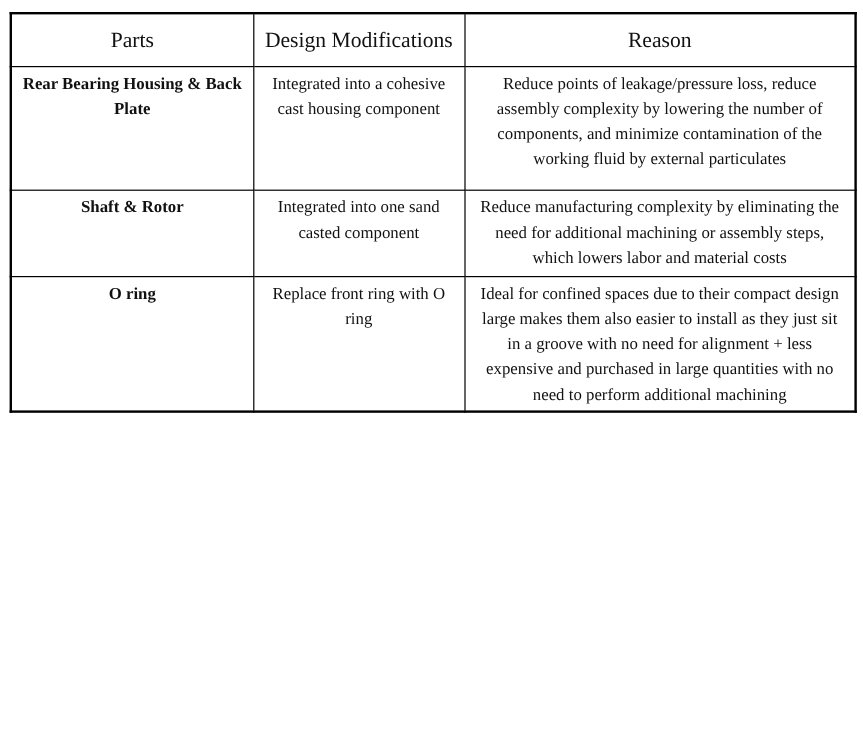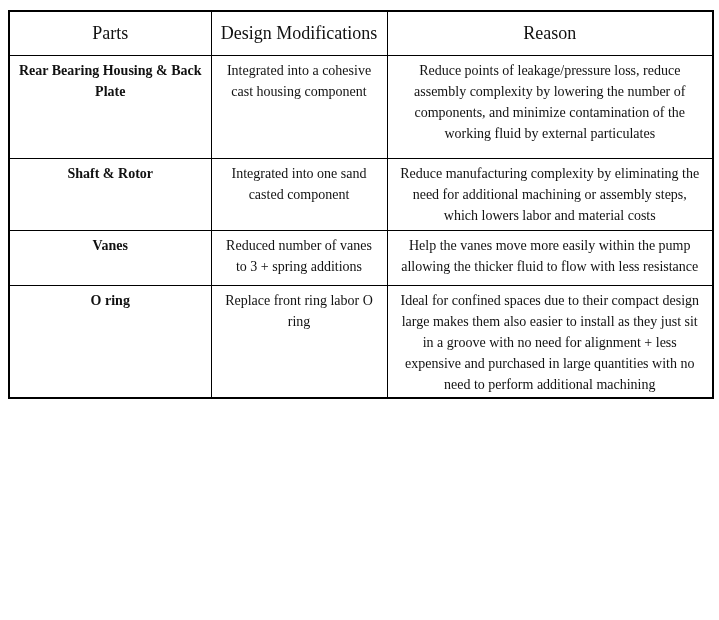--- a/index.html
+++ b/index.html
@@ -71,25 +71,20 @@
       <tr class="row-1">
         <td class="part-cell">Rear Bearing Housing &amp; Back Plate</td>
         <td class="mod-cell">Integrated into a cohesive cast housing component</td>
         <td class="reason-cell">Reduce points of leakage/pressure loss, reduce assembly complexity by lowering the number of components, and minimize contamination of the working fluid by external particulates</td>
       </tr>
       <tr class="row-3">
         <td class="part-cell">Shaft &amp; Rotor</td>
         <td class="mod-cell">Integrated into one sand casted component</td>
         <td class="reason-cell">Reduce manufacturing complexity by eliminating the need for additional machining or assembly steps, which lowers labor and material costs</td>
       </tr>
-      <tr class="row-4">
-        <td class="part-cell">Vanes</td>
-        <td class="mod-cell">Reduced number of vanes to 3 + spring additions</td>
-        <td class="reason-cell">Help the vanes move more easily within the pump allowing the thicker fluid to flow with less resistance</td>
-      </tr>
       <tr class="row-7">
         <td class="part-cell">O ring</td>
-        <td class="mod-cell">Replace front ring labor O ring</td>
+        <td class="mod-cell">Replace front ring with O ring</td>
         <td class="reason-cell">Ideal for confined spaces due to their compact design large makes them also easier to install as they just sit in a groove with no need for alignment + less expensive and purchased in large quantities with no need to perform additional machining</td>
       </tr>
     </tbody>
   </table>
 </div>
 
 </body></html>

